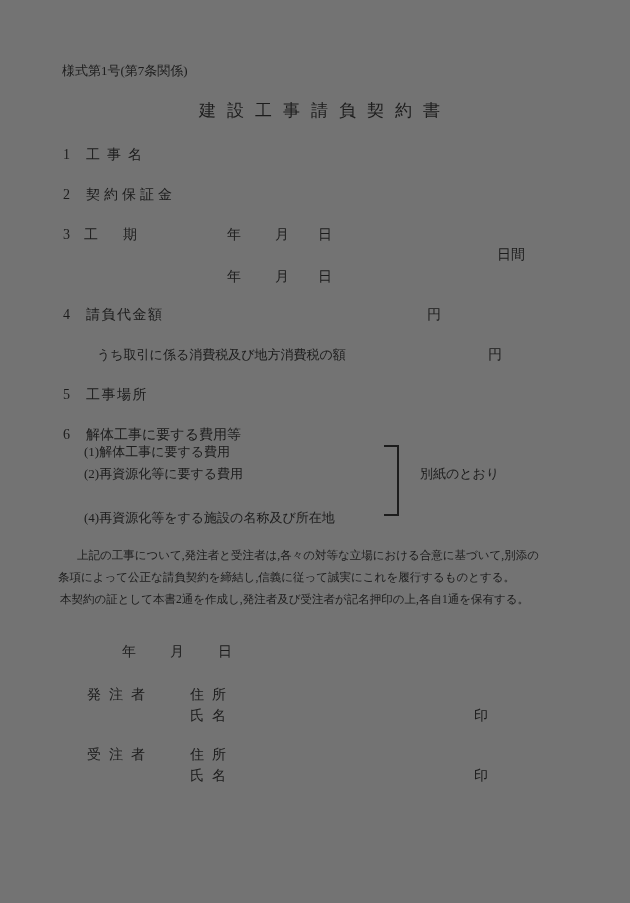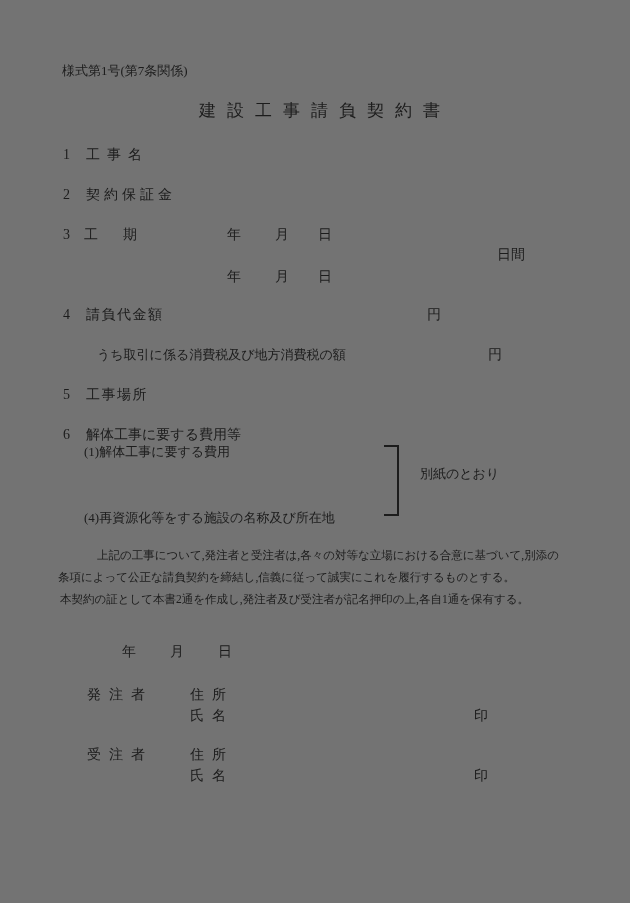--- a/index.html
+++ b/index.html
@@ -58,25 +58,26 @@
   <div class="t" style="left:427px; top:305px;">円</div>
   <div class="t fs13" style="left:97px; top:345px;">うち取引に係る消費税及び地方消費税の額</div>
   <div class="t" style="left:488px; top:345px;">円</div>
 
   <div class="t" style="left:63px; top:385px;">5</div>
   <div class="t ls1" style="left:86px; top:385px;">工事場所</div>
 
   <div class="t" style="left:63px; top:425px;">6</div>
   <div class="t" style="left:86px; top:425px;">解体工事に要する費用等</div>
   <div class="t fs13" style="left:84px; top:442px;">(1)解体工事に要する費用</div>
+  <div class="t fs13" style="left:84px; top:464px;">(2)再資源化等に要する費用</div>
   <div class="t fs13" style="left:84px; top:508px;">(4)再資源化等をする施設の名称及び所在地</div>
   <div class="bracket"></div>
   <div class="t fs13" style="left:420px; top:464px;">別紙のとおり</div>
 
-  <div class="t para" style="left:77px; top:546px;margin-left:20px;">上記の工事について,発注者と受注者は,各々の対等な立場における合意に基づいて,別添の</div>
+  <div class="t para" style="left:77px; top:546px;">上記の工事について,発注者と受注者は,各々の対等な立場における合意に基づいて,別添の</div>
   <div class="t para" style="left:58px; top:568px;">条項によって公正な請負契約を締結し,信義に従って誠実にこれを履行するものとする。</div>
   <div class="t para" style="left:60px; top:590px;text-align:right;">本契約の証として本書2通を作成し,発注者及び受注者が記名押印の上,各自1通を保有する。</div>
 
   <div class="t" style="left:122px; top:642px;">年</div>
   <div class="t" style="left:170px; top:642px;">月</div>
   <div class="t" style="left:218px; top:642px;">日</div>
 
   <div class="t ls8" style="left:87px; top:685px;">発注者</div>
   <div class="t ls8" style="left:190px; top:685px;">住所</div>
   <div class="t ls8" style="left:190px; top:706px;">氏名</div>

